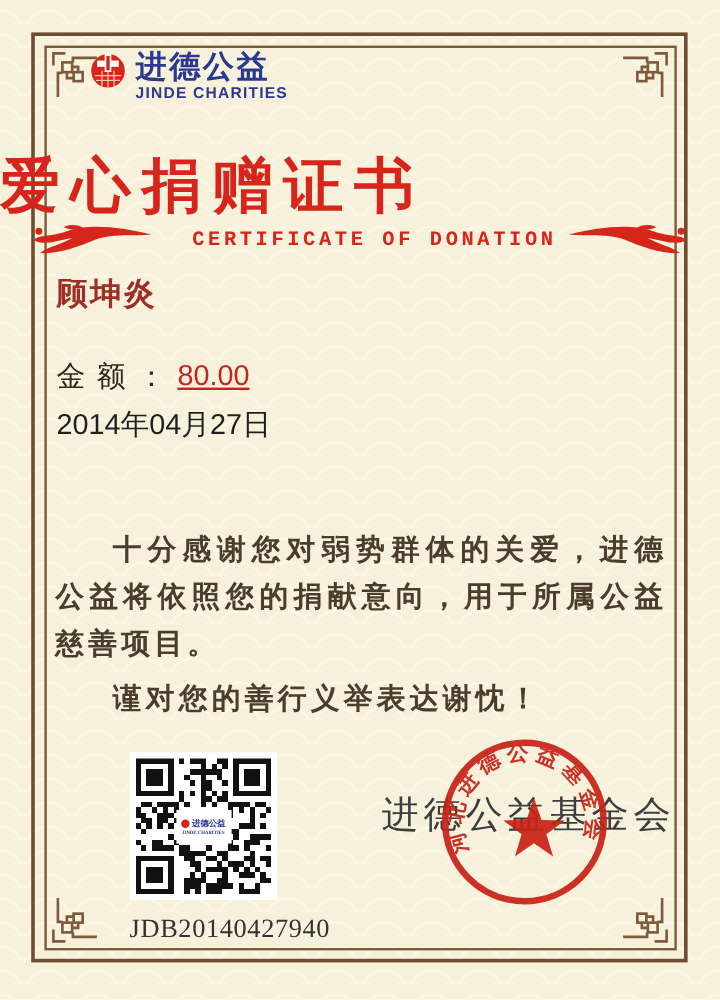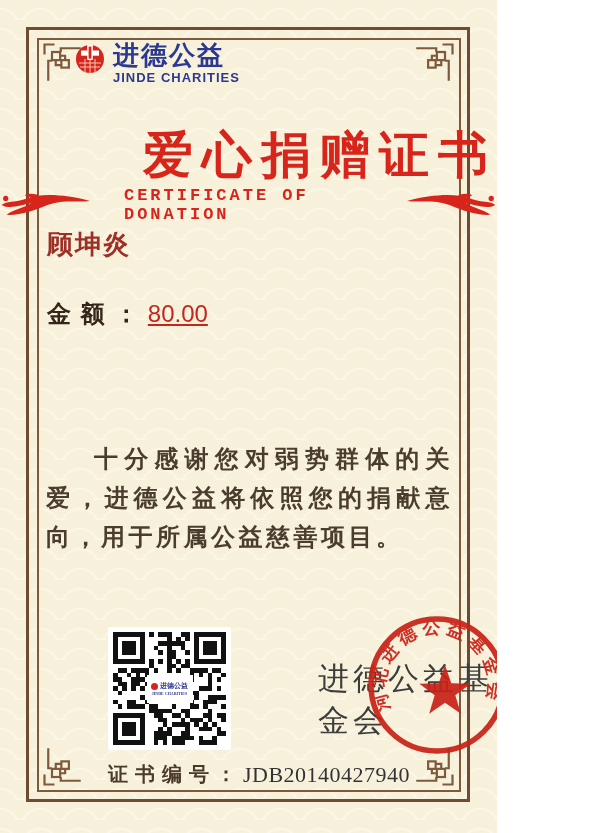--- a/index.html
+++ b/index.html
@@ -1,19 +1,19 @@
 <!DOCTYPE html>
 <html><head>
 <meta charset="utf-8">
 <style>
   * { margin:0; padding:0; box-sizing:border-box; }
   html,body { width:600px; }
   body { font-family:"Liberation Serif","DejaVu Serif",serif; }
 
-  .page { position:relative; width:497px; height:833px; overflow:hidden; background:#fef9c3; }
+  .page { position:relative; width:600px; height:833px; overflow:hidden; background:#fef9c3; }
   .bg-pattern { position:absolute; inset:0; z-index:0; }
 
   
   .frame-outer { position:absolute; left:26px; top:27px; right:27px; bottom:31px;
                  border:3px solid #6d4c31; z-index:1; }
   .frame-inner { position:absolute; left:37px; top:38px; right:36px; bottom:41px;
                  border:2px solid #7d5a3b; z-index:1; }
 
   .corner { position:absolute; width:40px; height:40px; z-index:2; }
   .corner.tl { left:42px; top:42px; }
@@ -24,37 +24,37 @@
   
   .logo { position:absolute; left:74px; top:42px; display:flex; align-items:flex-start; gap:7px; z-index:3; }
   .logo-icon { width:32px; height:32px; flex:0 0 auto; }
   .logo-cn { font-family:"Liberation Serif","DejaVu Serif",serif; font-weight:bold;
              font-size:26px; line-height:28px; color:#2b3990; letter-spacing:2px; }
   .logo-en { font-family:"Liberation Sans","DejaVu Sans",sans-serif; font-weight:bold;
              font-size:13px; color:#2b3990; letter-spacing:1px; }
 
   .tagline { position:absolute; left:0; right:0; top:99px; text-align:center; z-index:3;
              font-size:21px; letter-spacing:5px; color:#5c4c3c; }
-  .title { position:absolute; left:0; right:0; top:122px; text-align:right; z-index:3;
+  .title { position:absolute; left:0; right:0; top:122px; text-align:left; z-index:3;
            font-size:50px; font-weight:bold; color:#d8251c; letter-spacing:9px; }
 
   .subtitle-row { position:absolute; left:0; right:0; top:186px; z-index:3;
                   display:flex; align-items:center; justify-content:center; gap:10px; }
   .flourish { width:100px; height:28px; }
   .flourish.r { transform:scaleX(-1); }
   .subtitle { font-family:"Liberation Mono","DejaVu Sans Mono",monospace; font-weight:bold;
               font-size:17px; color:#d8251c; letter-spacing:3px;margin-left:24px; }
 
   .donor-name { position:absolute; left:47px; top:227px; z-index:3;
                 font-family:Liberation Mono, monospace;
                 font-size:26px; font-weight:bold; color:#9d2f26; letter-spacing:2px; }
 
   .fields { position:absolute; left:47px; top:294px; z-index:3; }
   .field-row { height:40px; display:flex; align-items:center; }
-  .field-label { font-size:24px; color:#33251a; letter-spacing:.4em; font-weight:bold; }
+  .field-label { font-size:24px; color:#33251a; letter-spacing:.4em; font-weight:normal; }
   .field-value { font-family:"Liberation Sans","DejaVu Sans",sans-serif; font-size:24px; color:#1f1f1f; }
   .field-value.red { color:#c1271e;text-decoration:underline; }
 
   .body-block { position:absolute; left:46px; right:44px; top:440px; z-index:3;font-family:Liberation Serif, serif; }
   .body-block p { font-size:24px; line-height:39px; letter-spacing:3.5px; color:#4b3d2d;
                   text-align:justify; text-indent:2em; font-weight:bold; }
   .body-block p.closing { margin-top:7px; }
 
   
   .qr { position:absolute; left:108px; top:627px; width:123px; height:123px;
@@ -188,27 +188,29 @@
   </div>
 
   <div class="donor-name">顾坤炎</div>
 
   <div class="fields">
     <div class="field-row">
       <span class="field-label">金额：</span>
       <span class="field-value red">80.00</span>
     </div>
     <div class="field-row">
+      <span class="field-value">2014年04月27日</span>
     </div>
     <div class="field-row">
     </div>
   </div>
 
   <div class="body-block">
     <p>十分感谢您对弱势群体的关爱，进德公益将依照您的捐献意向，用于所属公益慈善项目。</p>
+    <p class="closing">谨对您的善行义举表达谢忱！</p>
   </div>
 
   <div class="qr">
     <svg id="qr-svg" viewBox="0 0 25 25" shape-rendering="crispEdges">
         <rect x="0" y="0" width="1" height="1" fill="#111"></rect>
         <rect x="1" y="0" width="1" height="1" fill="#111"></rect>
         <rect x="2" y="0" width="1" height="1" fill="#111"></rect>
         <rect x="3" y="0" width="1" height="1" fill="#111"></rect>
         <rect x="4" y="0" width="1" height="1" fill="#111"></rect>
         <rect x="5" y="0" width="1" height="1" fill="#111"></rect>
@@ -495,17 +497,16 @@
   <svg class="seal" viewBox="-82 -82 164 164">
     <circle cx="0" cy="0" r="66" fill="none" stroke="#c92318" stroke-width="5.5"></circle>
     <path id="seal-arc" d="M -44 28 A 52 52 0 1 1 44 28" fill="none"></path>
     <text font-size="18" font-weight="bold" fill="#c92318" letter-spacing="5" font-family="Liberation Serif, DejaVu Serif, serif">
       <textPath href="#seal-arc" startOffset="2%">河北进德公益基金会</textPath>
     </text>
     <polygon points="0,-24 6.3,-5.7 25.7,-5.3 10.3,6.3 15.9,24.8 0,13.8 -15.9,24.8 -10.3,6.3 -25.7,-5.3 -6.3,-5.7" transform="translate(8,4)" fill="#c92318"></polygon>
   </svg>
 
   <div class="cert-row">
-    <span class="cert-label">证书编号：</span>
     <span class="cert-number">JDB20140427940</span>
   </div>
 
 </div>
 
 </body></html>

